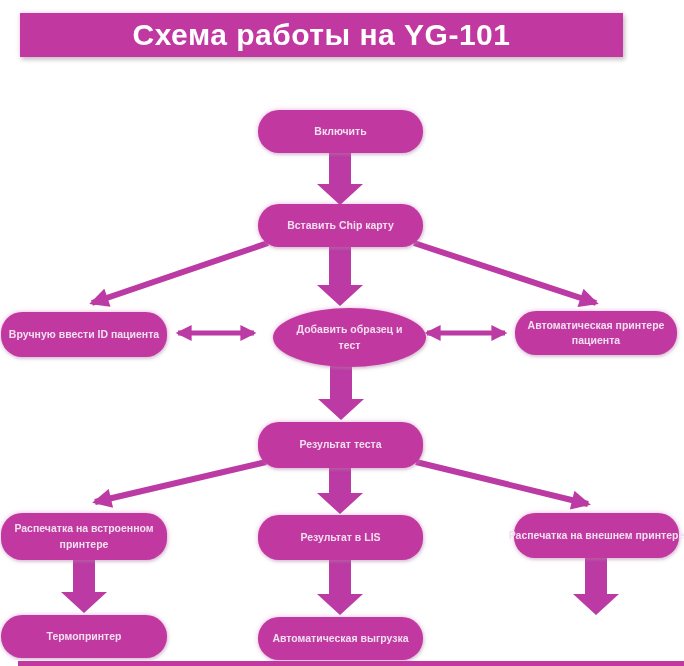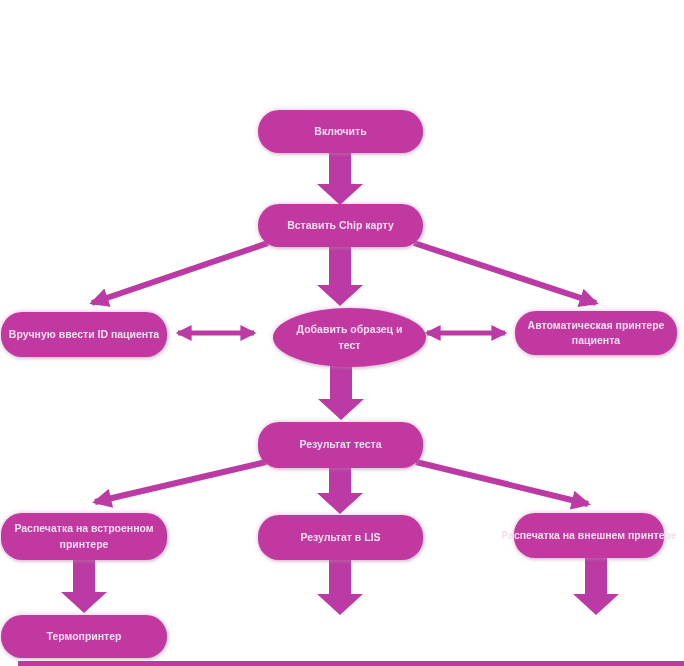--- a/index.html
+++ b/index.html
@@ -49,37 +49,40 @@
   .ellipse{border-radius:50%;padding:2px 14px;}
   .oneline{white-space:nowrap;}
   #n-power   {left:258px;top:110px;width:165px;height:43px;}
   #n-chip    {left:258px;top:204px;width:165px;height:43px;}
   #n-manual  {left:1px;  top:312px;width:166px;height:45px;}
   #n-sample  {left:273px;top:308px;width:153px;height:59px;}
   #n-autonum {left:515px;top:311px;width:162px;height:44px;}
   #n-result  {left:258px;top:422px;width:165px;height:46px;}
   #n-builtin {left:1px;  top:513px;width:166px;height:47px;}
   #n-lis     {left:258px;top:515px;width:165px;height:45px;}
-  #n-external{left:514px;top:513px;width:150px;height:45px;}
+  #n-external{left:514px;top:513px;width:165px;height:45px;}
   #n-thermal {left:1px;  top:615px;width:166px;height:43px;}
   #n-upload  {left:258px;top:617px;width:165px;height:43px;}
   #n-operator{left:514px;top:617px;width:162px;height:46px;}
   .bottom-strip{
     position:absolute;left:18px;top:661px;width:666px;height:5px;
     background:var(--shape);
   }
   .blockarrow{fill:var(--arrow);}
   .conn{stroke:var(--arrow);fill:none;}
   .mk{fill:var(--arrow);}
 </style>
 </head>
 <body>
 
 <div class="stage">
 
+  <div class="title-bar">
+    <span>Схема работы на YG-101</span>
+  </div>
 
   <svg class="conn-layer" width="684" height="666" viewBox="0 0 684 666" xmlns="http://www.w3.org/2000/svg">
     <defs>
       <marker id="ah" viewBox="0 0 4 4" markerWidth="3.4" markerHeight="3.2" refX="3.4" refY="2" orient="auto-start-reverse">
         <path class="mk" d="M0,0 L4,2 L0,4 Z"></path>
       </marker>
     </defs>
 
     <polygon class="blockarrow" points="329,153 351,153 351,184 363,184 340,205 317,184 329,184"></polygon>
     <polygon class="blockarrow" points="329,247 351,247 351,285 363,285 340,306 317,285 329,285"></polygon>
@@ -121,15 +124,18 @@
   </div>
   <div class="node" id="n-lis">
     <span>Результат в LIS</span>
   </div>
   <div class="node oneline" id="n-external">
     <span>Распечатка на внешнем принтере</span>
   </div>
   <div class="node" id="n-thermal">
     <span>Термопринтер</span>
   </div>
+  <div class="node" id="n-upload">
+    <span>Автоматическая выгрузка</span>
+  </div>
 
   <div class="bottom-strip"></div>
 </div>
 
 </body></html>

